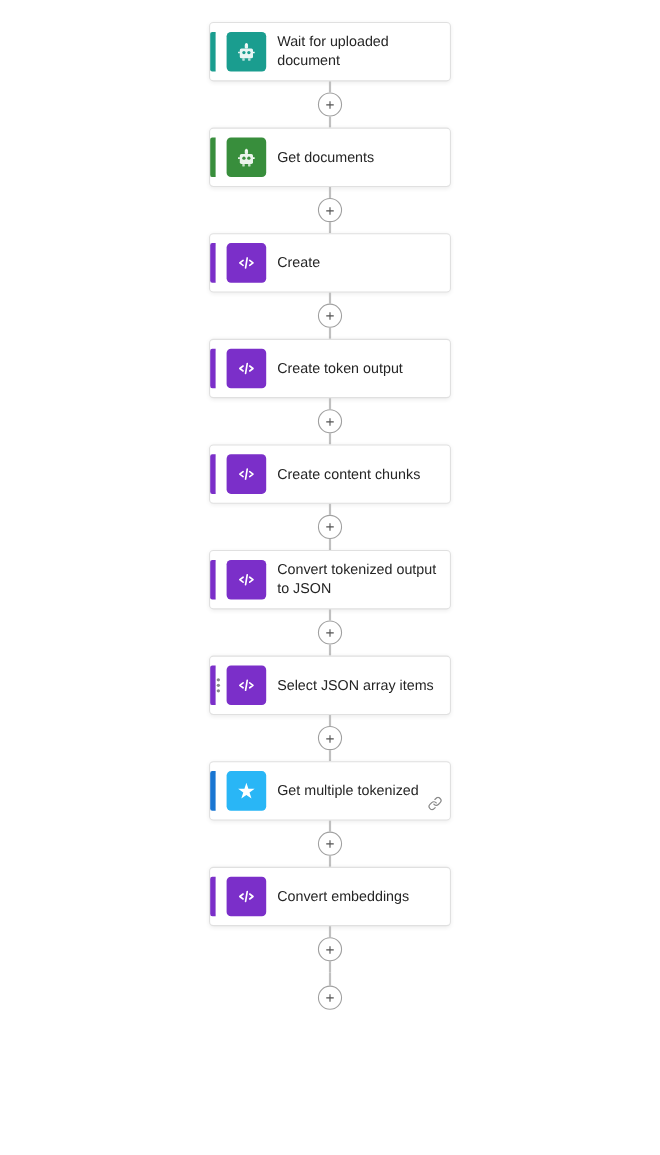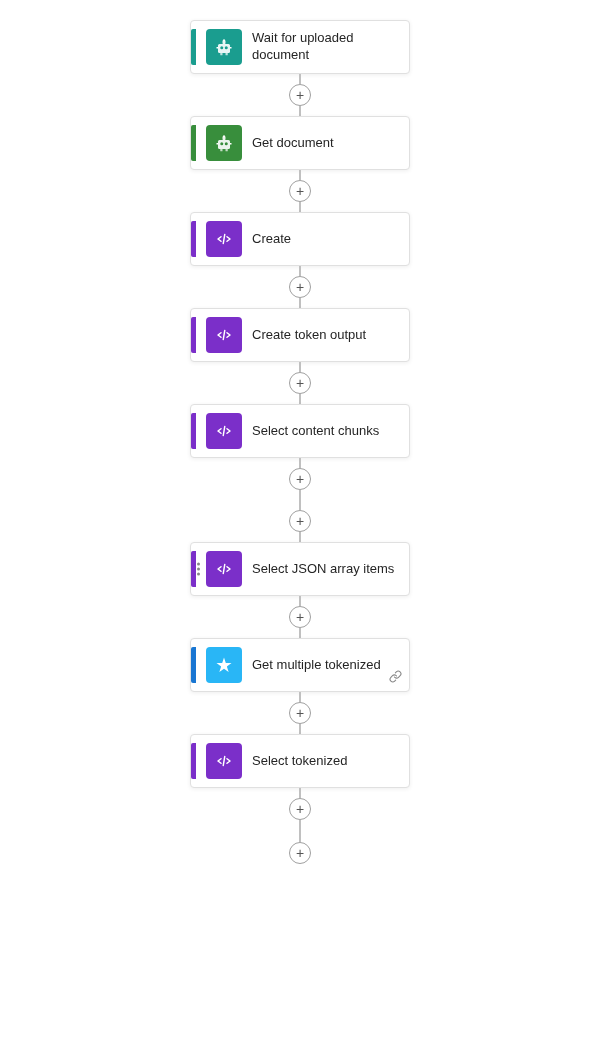--- a/index.html
+++ b/index.html
@@ -150,21 +150,21 @@
       <circle cx="9" cy="13" r="2" fill="#388e3c"></circle>
       <circle cx="15" cy="13" r="2" fill="#388e3c"></circle>
       <rect x="10" y="3" width="4" height="5" rx="1" fill="white" opacity="0.9"></rect>
       <circle cx="12" cy="3" r="1.5" fill="white" opacity="0.9"></circle>
       <rect x="7" y="20" width="3" height="3" rx="0.5" fill="white" opacity="0.7"></rect>
       <rect x="14" y="20" width="3" height="3" rx="0.5" fill="white" opacity="0.7"></rect>
       <line x1="2" y1="13" x2="4" y2="13" stroke="white" stroke-width="2"></line>
       <line x1="20" y1="13" x2="22" y2="13" stroke="white" stroke-width="2"></line>
     </svg>
       </div>
-      <div class="card-label">Get document</div>
+      <div class="card-label">Get documents</div>
     </div>
     <div class="connector">
       <div class="line"></div>
       <div class="plus-btn">+</div>
       <div class="line"></div>
     </div>
     <div class="step-card">
       <div class="card-accent" style="background-color: rgb(123, 47, 201);"></div>
       <div class="card-icon" style="background-color: rgb(123, 47, 201);">
         <svg width="18" height="18" viewBox="0 0 24 24" fill="none" xmlns="http://www.w3.org/2000/svg">
@@ -192,26 +192,35 @@
       <div class="plus-btn">+</div>
       <div class="line"></div>
     </div>
     <div class="step-card">
       <div class="card-accent" style="background-color: rgb(123, 47, 201);"></div>
       <div class="card-icon" style="background-color: rgb(123, 47, 201);">
         <svg width="18" height="18" viewBox="0 0 24 24" fill="none" xmlns="http://www.w3.org/2000/svg">
       <path d="M8 9l-4 3 4 3M16 9l4 3-4 3M13 6l-2 12" stroke="white" stroke-width="2" stroke-linecap="round" stroke-linejoin="round"></path>
     </svg>
       </div>
-      <div class="card-label">Select content chunks</div>
-    </div>
-    <div class="connector">
-      <div class="line"></div>
-      <div class="plus-btn">+</div>
-      <div class="line"></div>
+      <div class="card-label">Create content chunks</div>
+    </div>
+    <div class="connector">
+      <div class="line"></div>
+      <div class="plus-btn">+</div>
+      <div class="line"></div>
+    </div>
+    <div class="step-card">
+      <div class="card-accent" style="background-color: rgb(123, 47, 201);"></div>
+      <div class="card-icon" style="background-color: rgb(123, 47, 201);">
+        <svg width="18" height="18" viewBox="0 0 24 24" fill="none" xmlns="http://www.w3.org/2000/svg">
+      <path d="M8 9l-4 3 4 3M16 9l4 3-4 3M13 6l-2 12" stroke="white" stroke-width="2" stroke-linecap="round" stroke-linejoin="round"></path>
+    </svg>
+      </div>
+      <div class="card-label">Convert tokenized output to JSON</div>
     </div>
     <div class="connector">
       <div class="line"></div>
       <div class="plus-btn">+</div>
       <div class="line"></div>
     </div>
     <div class="step-card">
       <div class="card-accent" style="background-color: rgb(123, 47, 201);"></div>
       <div class="dots-indicator">
         <span></span>
@@ -248,21 +257,21 @@
       <div class="plus-btn">+</div>
       <div class="line"></div>
     </div>
     <div class="step-card">
       <div class="card-accent" style="background-color: rgb(123, 47, 201);"></div>
       <div class="card-icon" style="background-color: rgb(123, 47, 201);">
         <svg width="18" height="18" viewBox="0 0 24 24" fill="none" xmlns="http://www.w3.org/2000/svg">
       <path d="M8 9l-4 3 4 3M16 9l4 3-4 3M13 6l-2 12" stroke="white" stroke-width="2" stroke-linecap="round" stroke-linejoin="round"></path>
     </svg>
       </div>
-      <div class="card-label">Select tokenized</div>
+      <div class="card-label">Convert embeddings</div>
     </div>
     <div class="connector">
       <div class="line"></div>
       <div class="plus-btn">+</div>
       <div class="line"></div>
     </div>
     <div class="connector">
       <div class="line" style="height: 12px; flex: 0 0 auto;"></div>
       <div class="plus-btn">+</div>
     </div>

